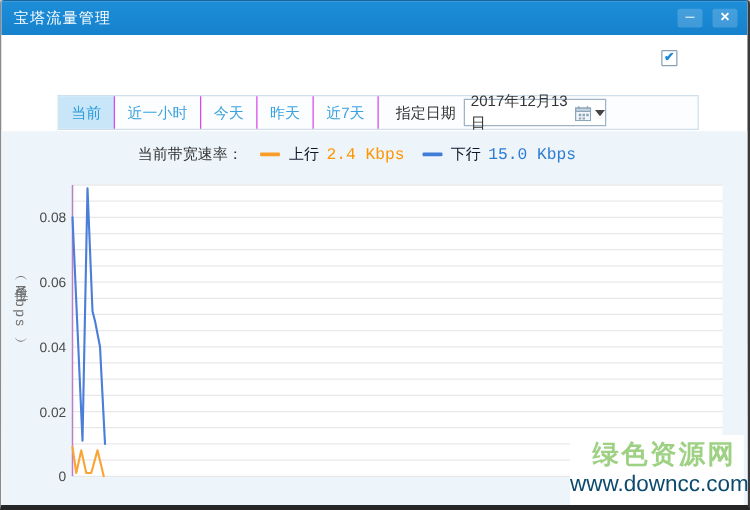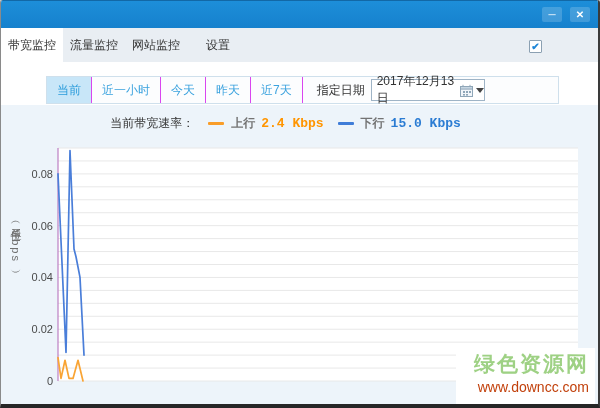--- a/index.html
+++ b/index.html
@@ -53,52 +53,47 @@
   .date-input .date-text{flex:1;color:#333;}
   .caret-down{width:0;height:0;border-left:4px solid transparent;border-right:4px solid transparent;border-top:5px solid #444;margin-left:3px;}
   
   .chart-pane{position:absolute;left:0;top:105px;right:0;bottom:0;background:#edf4fa;}
   .legend{
     position:absolute;left:0;top:10px;width:100%;display:flex;justify-content:center;
     align-items:center;gap:0;transform:translateX(-14px);
   }
   .legend .lg-title{color:#333;}
   .dash{display:inline-block;width:16px;height:3px;border-radius:1px;margin:0 7px 0 14px;}
-  .lg-name{color:#737373;margin-right:6px;font-weight:bold;}
-  .lg-val{font-family:"Liberation Mono",monospace;font-weight:bold;font-size:13px;}
+  .lg-name{color:#0f172a;margin-right:6px;}
+  .lg-val{font-family:"Liberation Mono",monospace;font-weight:normal;font-size:13px;}
   .y-axis-title{
     position:absolute;left:7px;top:112px;writing-mode:vertical-rl;text-orientation:mixed;
     color:#707070;font-size:11px;letter-spacing:2px;
   }
   #chart-svg{position:absolute;left:0;top:35px;}
   .watermark{
     position:absolute;left:455px;top:243px;width:139px;height:57px;background:#fff;
     text-align:right;padding:3px 6px 0 0;
   }
   .wm-name{font-size:21px;font-weight:bold;color:#9ed184;letter-spacing:2px;line-height:26px;}
-  .wm-url{font-size:14px;color:#c2410c;line-height:20px;}
+  .wm-url{font-size:18px;color:#0c4a6e;line-height:20px;}
 </style>
 </head>
 <body>
 
 <div class="window">
 
   <div class="titlebar">
+    <span class="title">宝塔流量管理</span>
     <div class="win-controls">
       <div class="win-btn">─</div>
       <div class="win-btn">✕</div>
     </div>
   </div>
 
-  <div class="tabbar">
-    <div class="tab active">带宽监控</div>
-    <div class="tab">流量监控</div>
-    <div class="tab">网站监控</div>
-    <div class="tab">设置</div>
-  </div>
   <div class="floating-toggle">
     <div class="checkbox">✔</div>
   </div>
 
   <div class="toolbar">
     <div class="range-btn active">当前</div>
     <div class="range-btn">近一小时</div>
     <div class="range-btn">今天</div>
     <div class="range-btn">昨天</div>
     <div class="range-btn">近7天</div>

